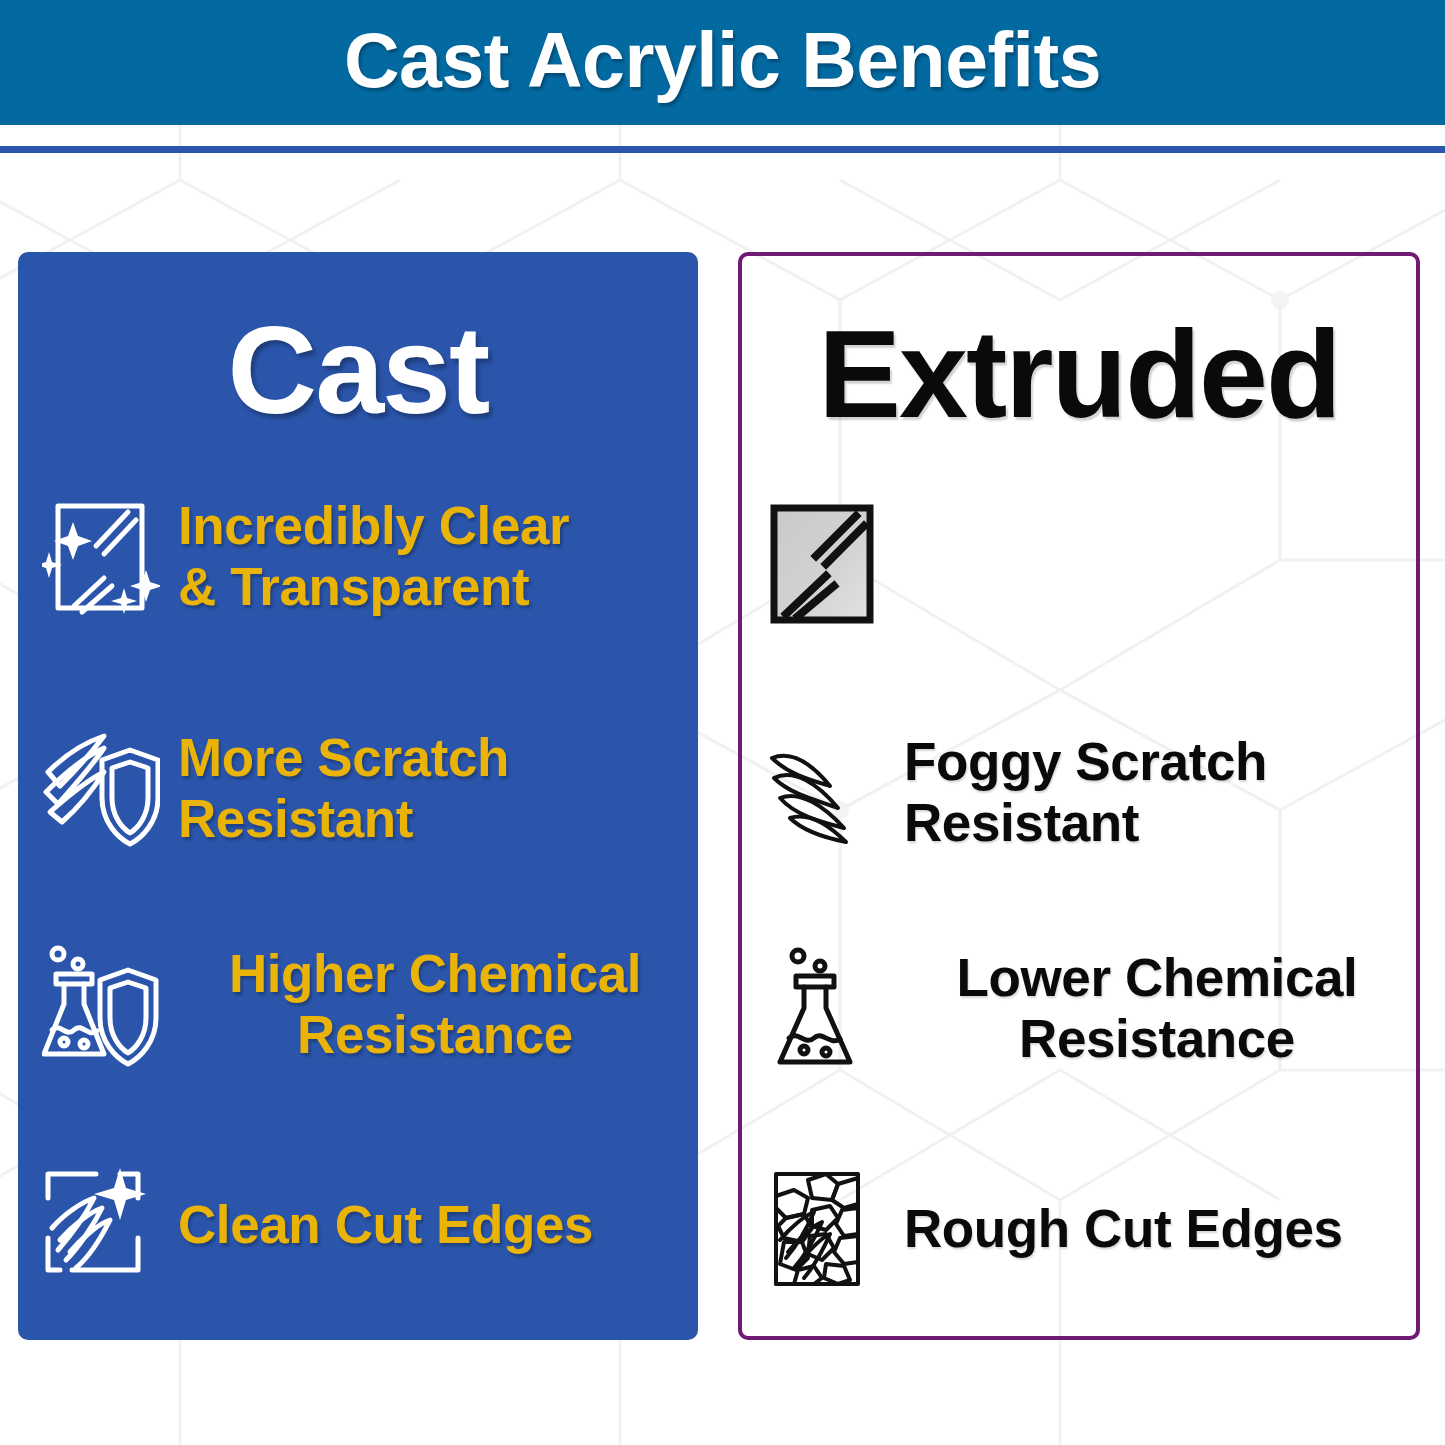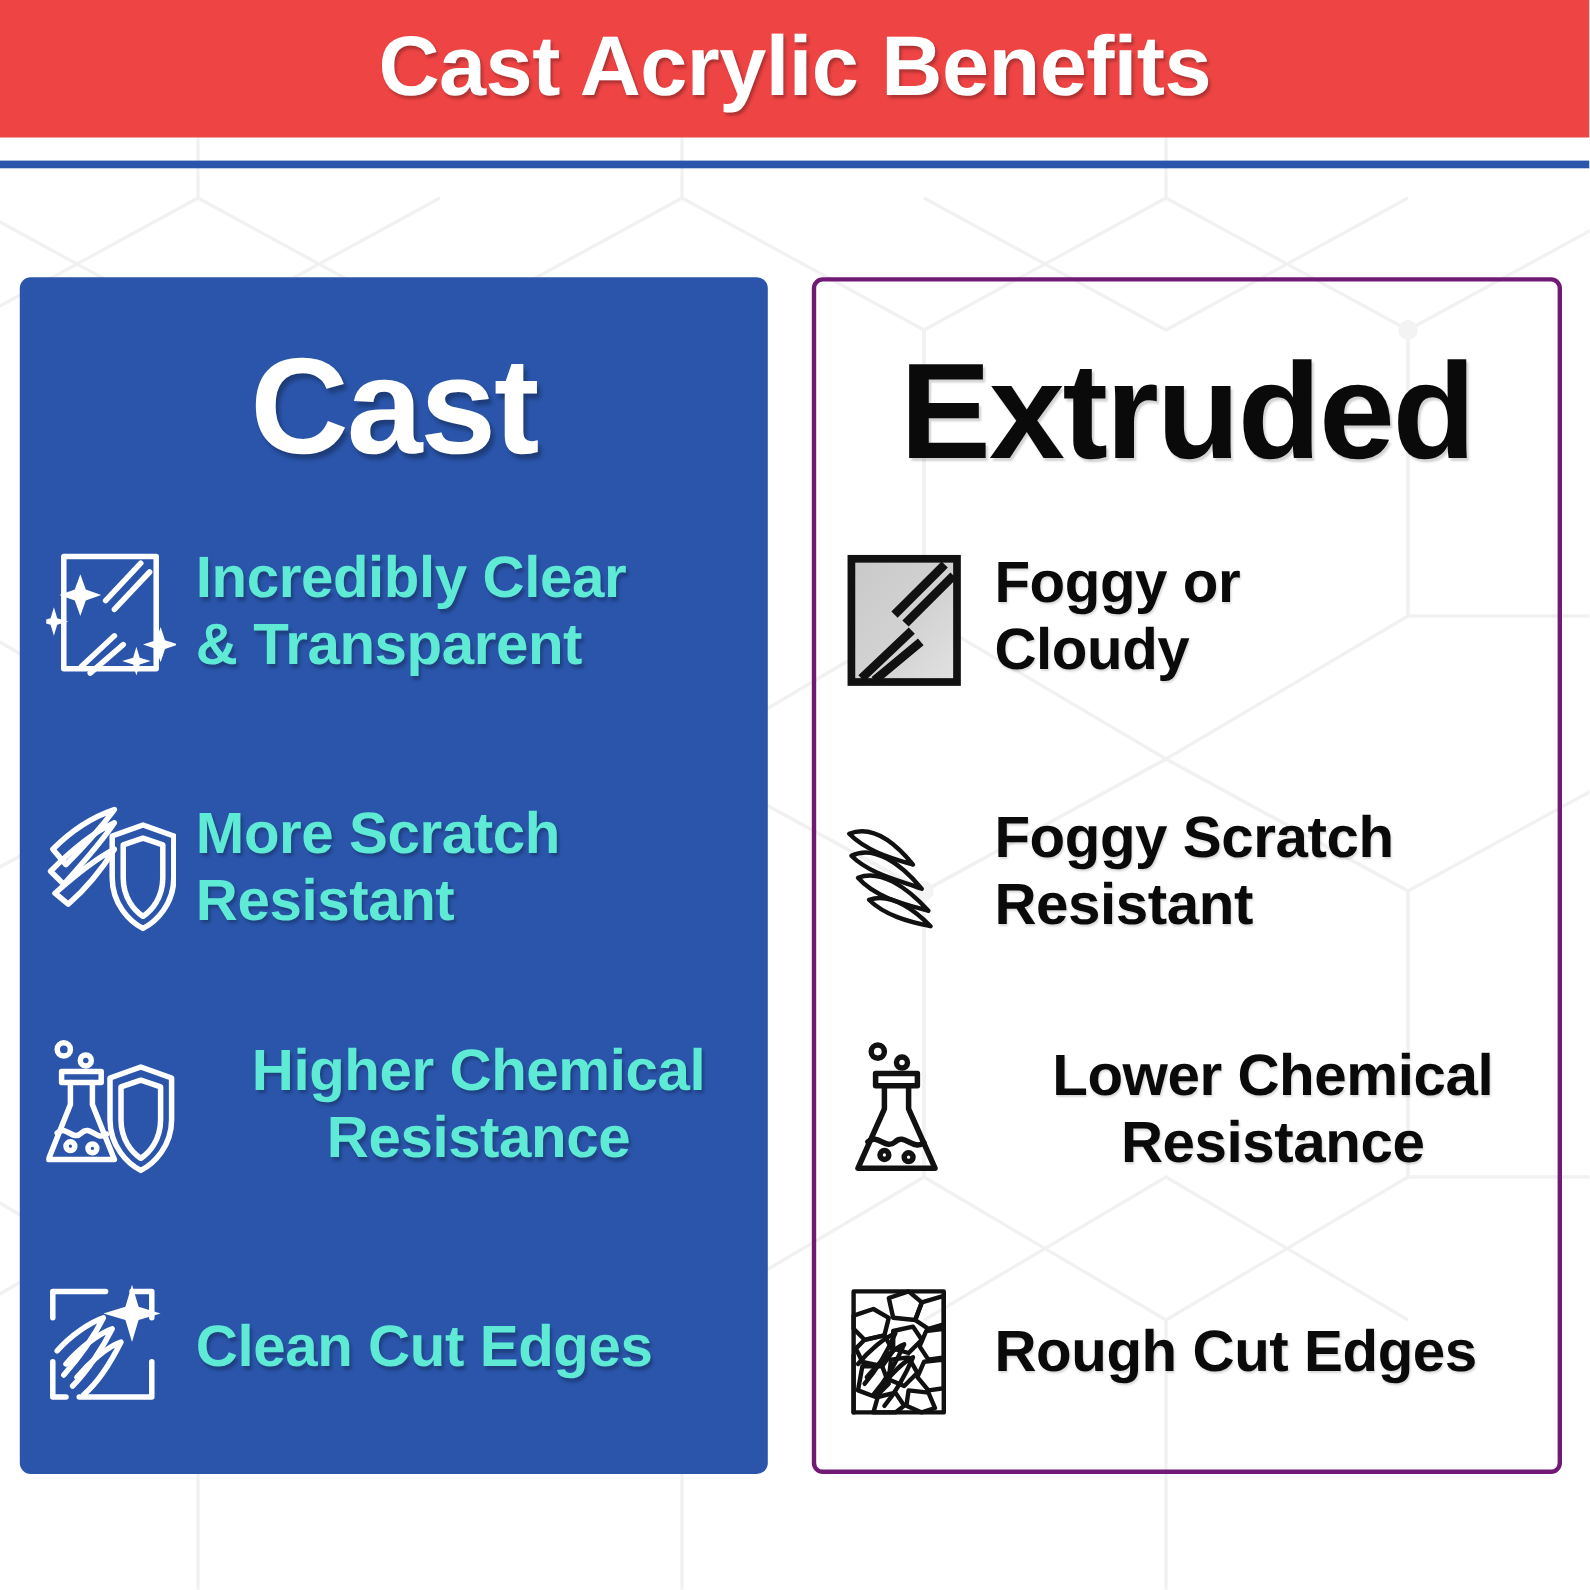--- a/index.html
+++ b/index.html
@@ -23,21 +23,21 @@
     pointer-events: none;
   }
 
   
   #header-banner {
     position: absolute;
     left: 0;
     top: 0;
     width: 1445px;
     height: 125px;
-    background: #ef4444;
+    background: #0369a1;
     z-index: 3;
     display: flex;
     align-items: center;
     justify-content: center;
   }
   #header-title {
     color: #ffffff;
     font-size: 77px;
     font-weight: bold;
     letter-spacing: -0.5px;
@@ -145,21 +145,21 @@
     flex: 1 1 auto;
     font-size: 53px;
     font-weight: bold;
     line-height: 1.15;
     letter-spacing: -0.4px;
     margin-left: 18px;
     padding-right: 6px;
     white-space: pre-line;
   }
   #panel-cast .feature-label {
-    color: #5eead4;
+    color: #eab308;
     text-shadow: 2px 3px 3px rgba(0,0,0,0.26);
   }
   #panel-extruded .feature-label {
     color: #0a0a0a;
     text-shadow: 1px 2px 2px rgba(0,0,0,0.16);
   }
   #panel-extruded .feature-icon { margin-left: 22px; }
   #panel-extruded .feature-label { margin-left: 22px; }
 </style>
 </head>
@@ -297,22 +297,20 @@
             </defs>
             <rect x="10" y="10" width="96" height="112" fill="url(#fogGrad)" stroke="#111111" stroke-width="7"></rect>
             <g stroke="#111111" stroke-width="8" stroke-linecap="square">
               <path d="M92 18 L52 58"></path>
               <path d="M100 28 L62 66"></path>
               <path d="M62 78 L22 116"></path>
               <path d="M70 88 L34 118"></path>
             </g>
           </svg>
         </span>
-        <span class="feature-label">Foggy or
-Cloudy</span>
       </div>
 
       <div class="feature-row r1">
         <span class="feature-icon">
           <svg viewBox="0 0 118 126" width="118" height="126">
             <g fill="none" stroke="#111111" stroke-width="4" stroke-linecap="round" stroke-linejoin="round">
               <path d="M8 28 C28 20 48 34 66 56 C46 50 24 44 8 28 Z"></path>
               <path d="M10 48 C30 38 54 54 74 78 C52 70 26 64 10 48 Z"></path>
               <path d="M16 68 C36 60 60 76 80 98 C58 92 32 86 16 68 Z"></path>
               <path d="M26 88 C44 82 64 94 82 112 C62 108 40 102 26 88 Z"></path>

